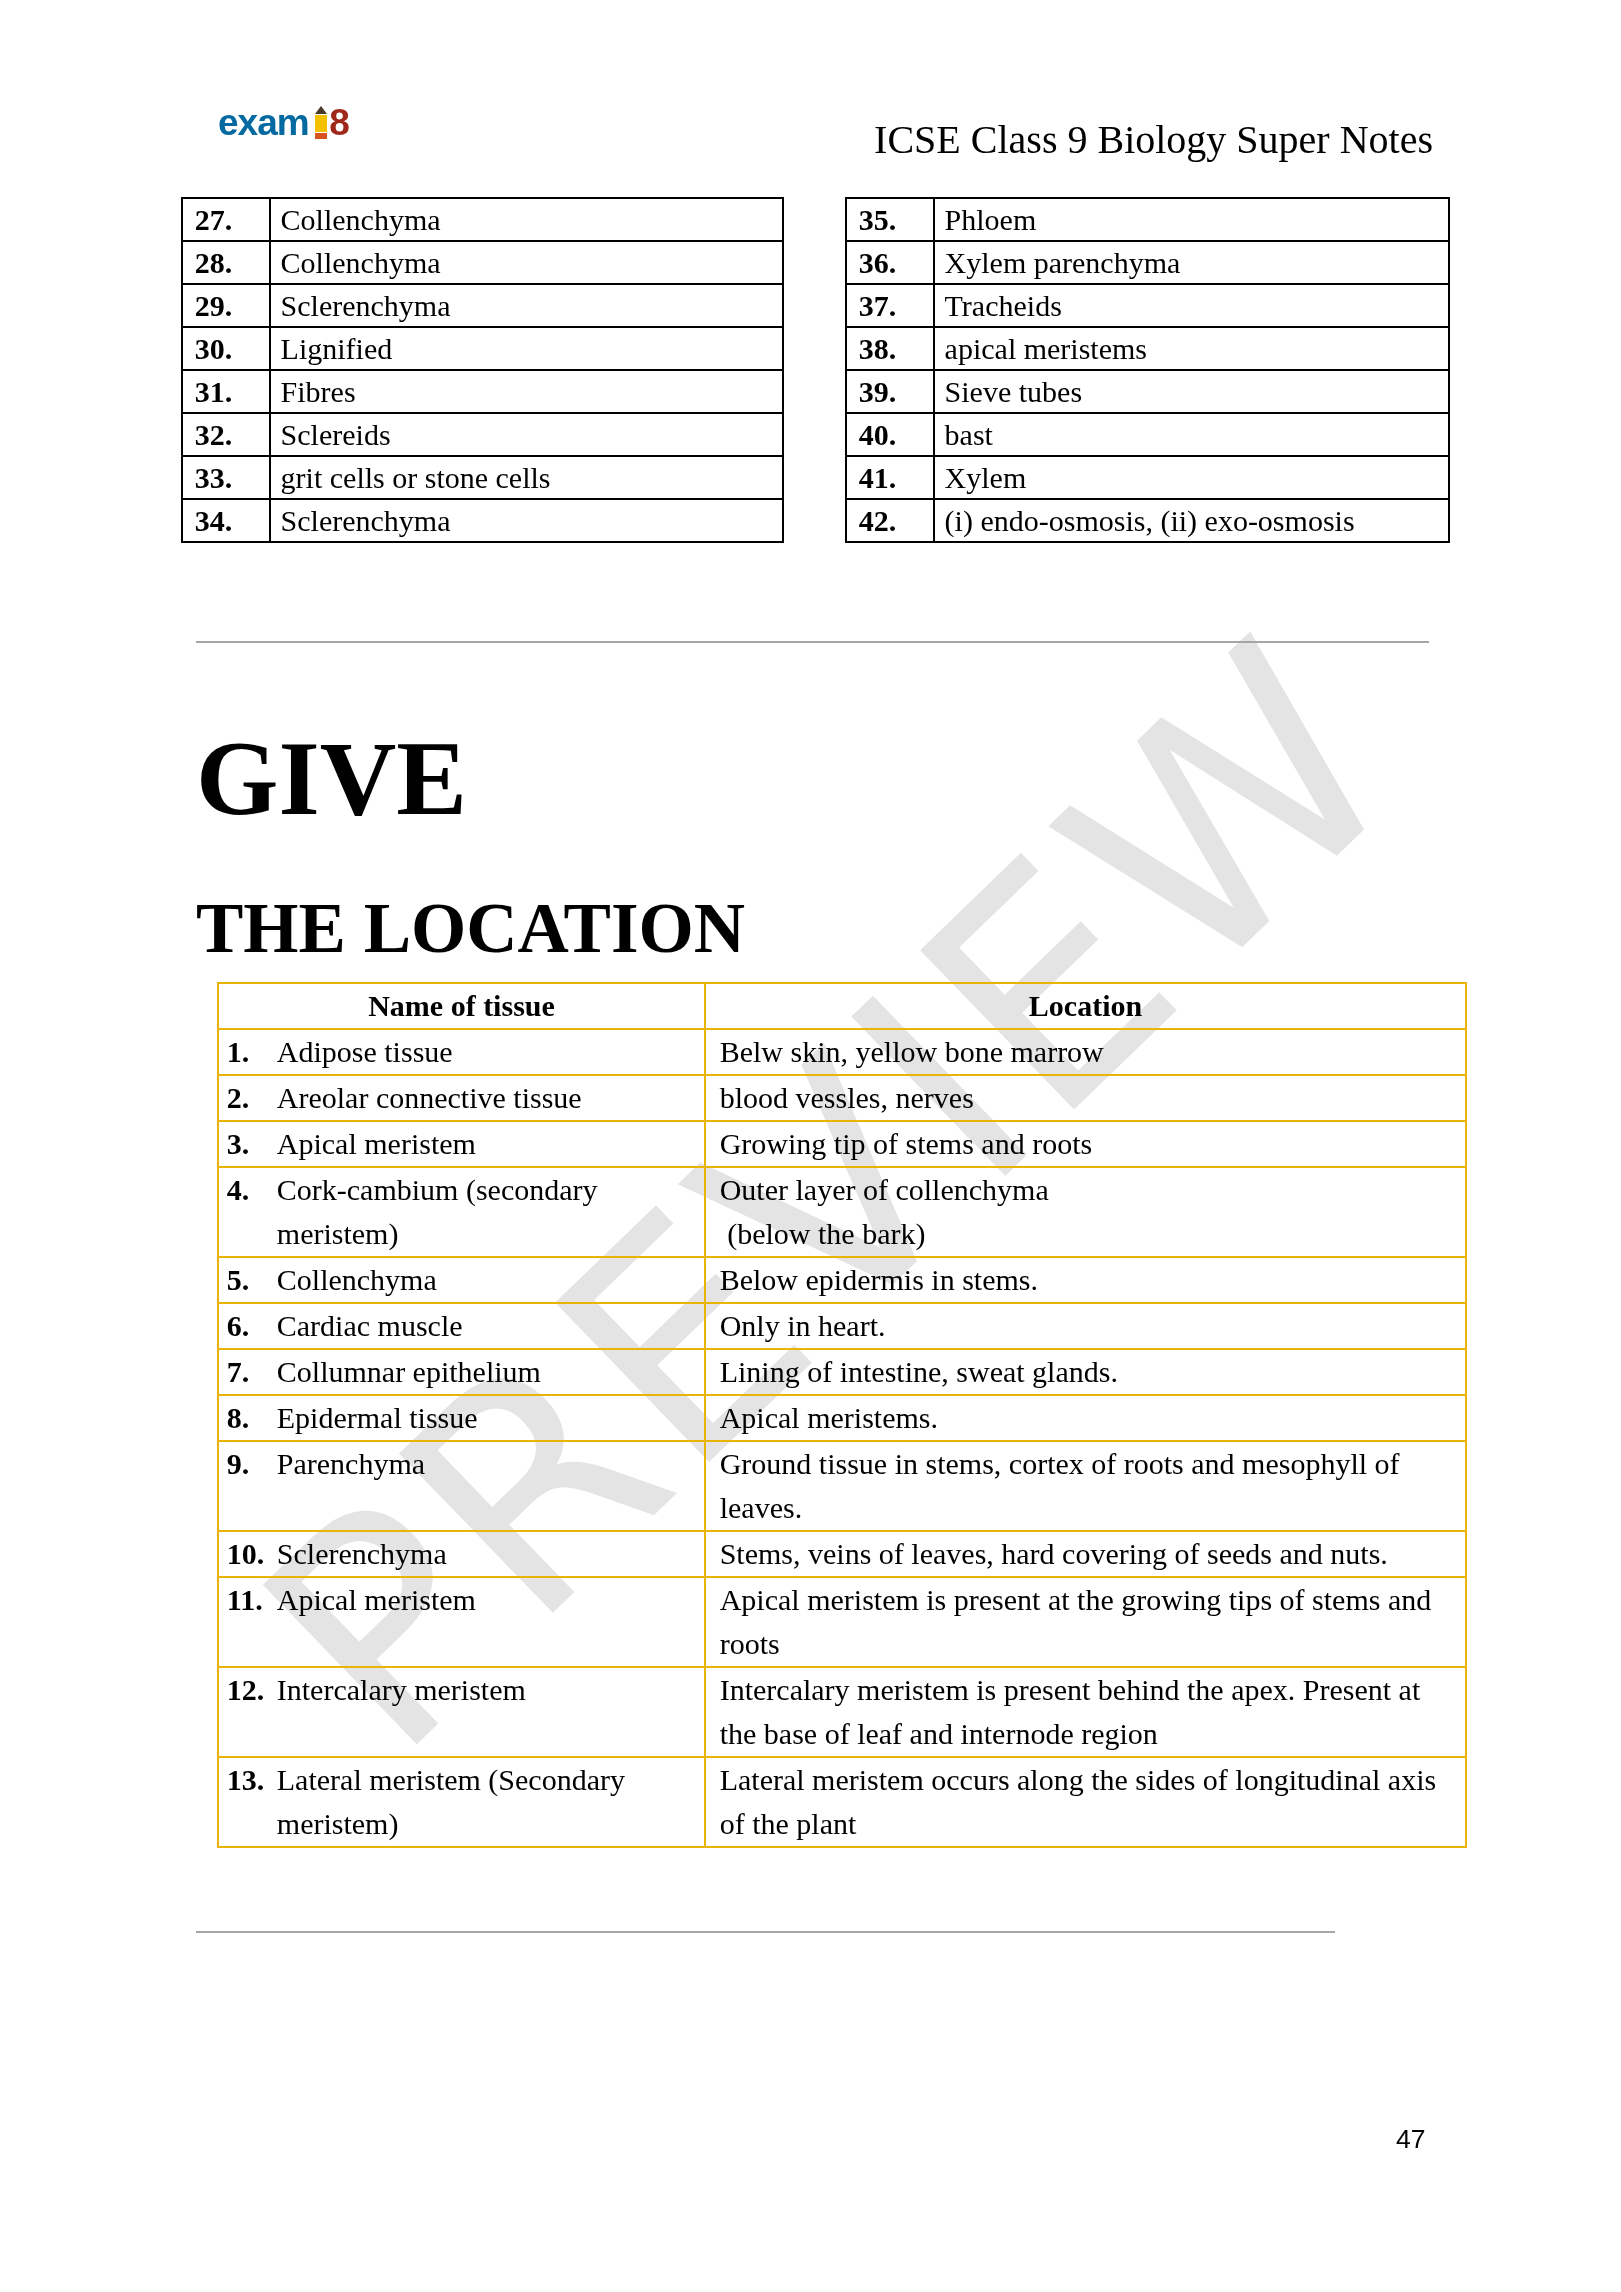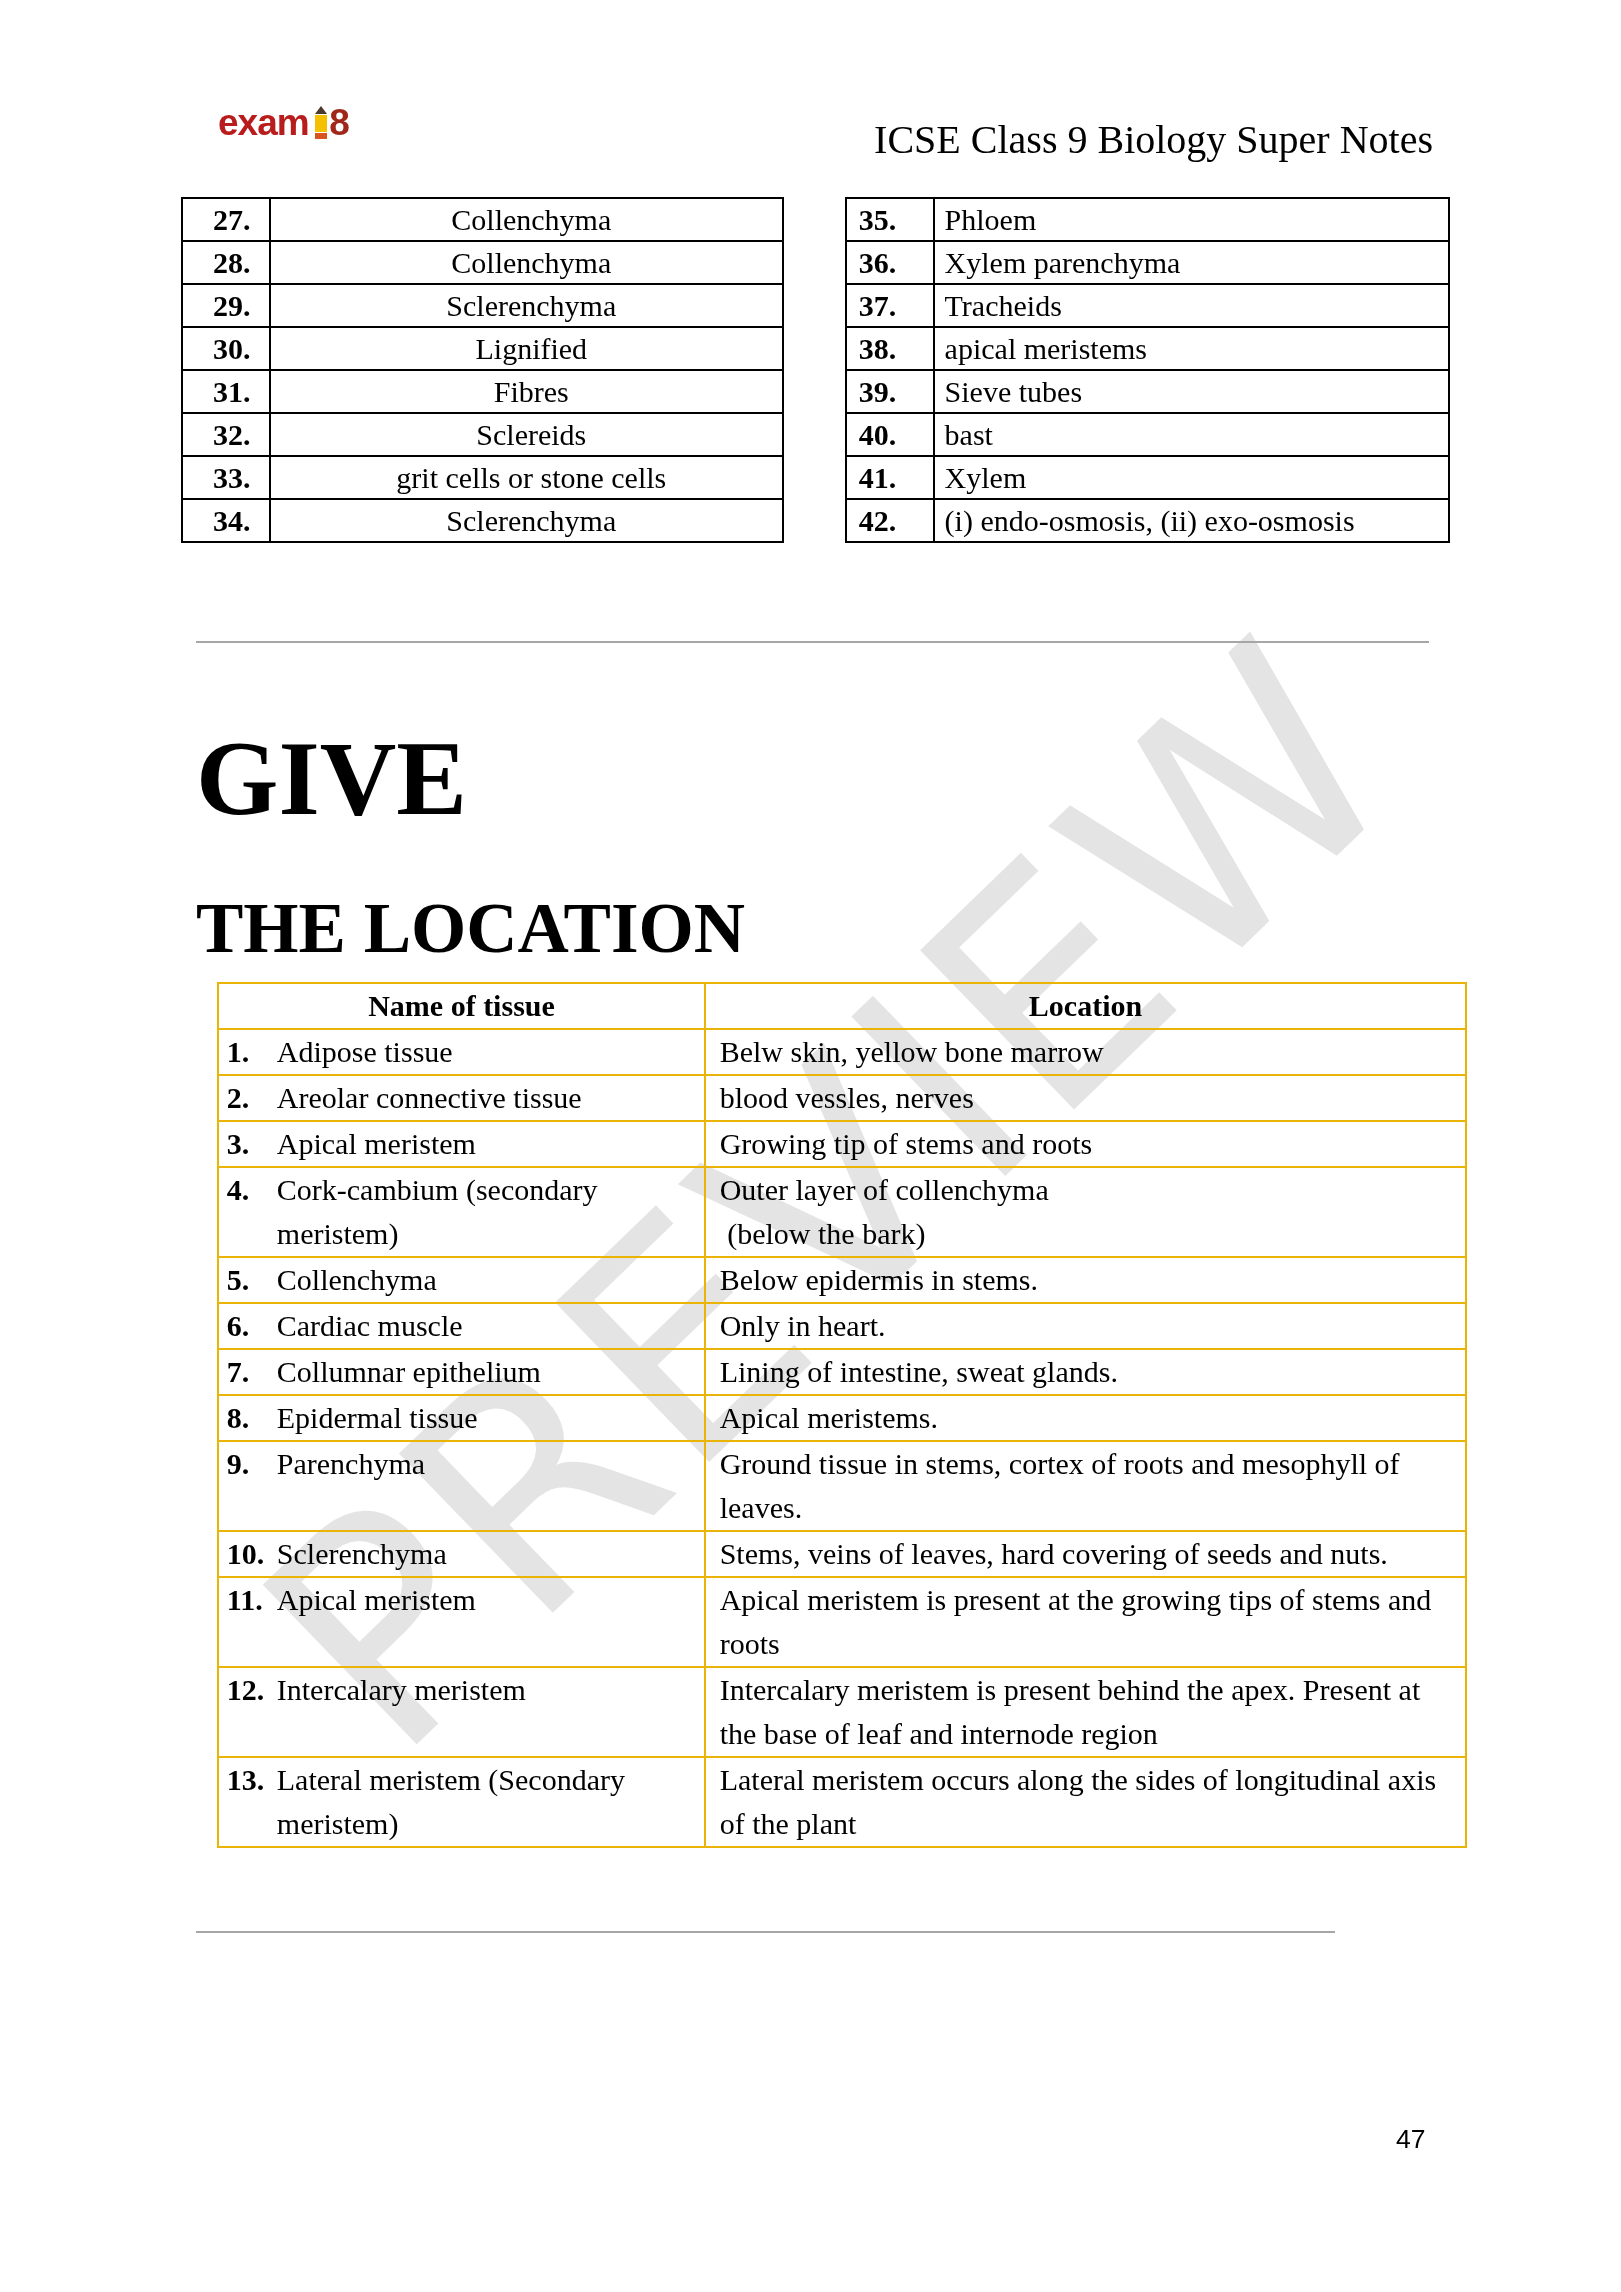--- a/index.html
+++ b/index.html
@@ -1,34 +1,34 @@
 <!DOCTYPE html>
 <html><head>
 <meta charset="utf-8">
 <style>
   html, body { margin: 0; padding: 0; background: #ffffff; }
   body { width: 1621px; height: 2293px; position: relative; overflow: hidden;
          font-family: "Liberation Serif", "DejaVu Serif", serif; color: #000; }
 
   .logo { position: absolute; left: 218px; top: 102px; height: 39px; display: flex; align-items: flex-end;
           font-family: "Liberation Sans", "DejaVu Sans", sans-serif; font-weight: bold; }
-  .logo .exam { color: #b91c1c; font-size: 37px; letter-spacing: -1px; line-height: 37px; }
+  .logo .exam { color: #0369a1; font-size: 37px; letter-spacing: -1px; line-height: 37px; }
   .logo .pencil { width: 12.7px; height: 33px; margin: 0 2px 2px 5.9px; position: relative; }
   .logo .pencil .tip { position: absolute; top: 0; left: 0; width: 0; height: 0;
           border-left: 6.4px solid transparent; border-right: 6.4px solid transparent; border-bottom: 8.8px solid #4a3a2a; }
   .logo .pencil .body { position: absolute; top: 8.8px; left: 0; width: 12.7px; height: 17.6px; background: #F5C000; }
   .logo .pencil .end { position: absolute; top: 26.5px; left: 0; width: 12.7px; height: 6.9px; background: #D9531E; }
   .logo .eight { color: #A0281A; font-size: 37px; line-height: 37px; }
 
   .header-title { position: absolute; right: 188px; top: 116px; font-size: 40px; }
 
   table.ans { position: absolute; border-collapse: collapse; font-size: 30px; }
   table.ans td { border: 2px solid #000; height: 41px; padding: 0 0 0 9.8px; line-height: 41px; white-space: nowrap; }
   table.ans td.num { font-weight: bold; width: 74px; padding-left: 11.8px; }
-  #left-table { left: 181px; top: 197px; width: 603px; text-align: center; }
+  #left-table { left: 181px; top: 197px; width: 603px; }
   #right-table { left: 845px; top: 197px; width: 605px; }
 
   .rule { position: absolute; height: 2px; background: #a6a6a6; }
 
   .h-give { position: absolute; left: 196px; top: 720px; font-size: 106px; font-weight: bold; line-height: 118px; }
   .h-loc { position: absolute; left: 196px; top: 867px; font-size: 71px; font-weight: bold; line-height: 78px; margin-top: 22px; }
 
   table.loc { position: absolute; left: 217px; top: 982px; width: 1250px; border-collapse: collapse; font-size: 30px; }
   table.loc th, table.loc td { border: 2px solid #eab308; vertical-align: top; line-height: 44px; padding: 0; }
   table.loc th { font-weight: bold; text-align: center; height: 43px; }

